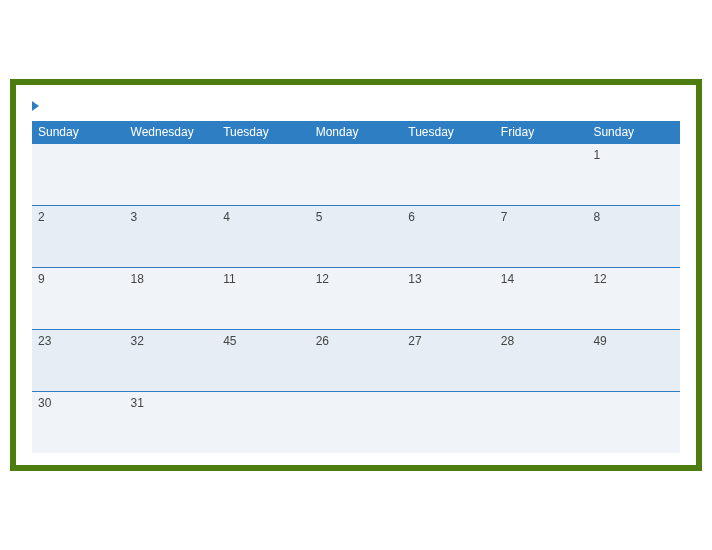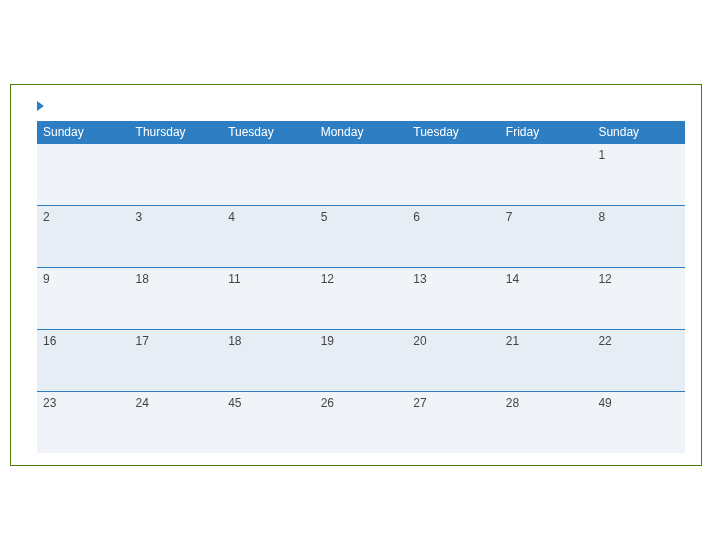--- a/index.html
+++ b/index.html
@@ -8,22 +8,22 @@
       background: #fff;
       width: 712px;
       height: 550px;
       display: flex;
       align-items: center;
       justify-content: center;
     }
     .calendar-wrapper {
       width: 692px;
       background: #fff;
-      border: 1px solid #4d7c0f;
-      padding: 16px 16px 12px 26px;
+      border: 6px solid #4d7c0f;
+      padding: 16px 16px 12px 16px;
     }
     .calendar-header {
       display: flex;
       align-items: center;
       justify-content: space-between;
       margin-bottom: 10px;
     }
     .logo-area {
       display: flex;
       flex-direction: column;
@@ -111,21 +111,21 @@
     </div>
     <div class="calendar-title"></div>
     <div class="calendar-country"></div>
   </div>
 
   <table class="calendar-grid">
     <thead>
       <tr>
 
       <th>Sunday</th>
-          <th>Thursday</th>
+          <th>Wednesday</th>
           <th>Tuesday</th>
           <th>Monday</th>
           <th>Tuesday</th>
           <th>Friday</th>
           <th>Sunday</th>
         </tr>
     </thead>
     <tbody id="calendar-body">
 
     <tr>
@@ -149,32 +149,32 @@
         <tr>
           <td><span class="day-num">9</span></td>
           <td><span class="day-num">18</span></td>
           <td><span class="day-num">11</span></td>
           <td><span class="day-num">12</span></td>
           <td><span class="day-num">13</span></td>
           <td><span class="day-num">14</span></td>
           <td><span class="day-num">12</span></td>
         </tr>
         <tr>
-          <td><span class="day-num">16</span></td>
-          <td><span class="day-num">17</span></td>
-          <td><span class="day-num">18</span></td>
-          <td><span class="day-num">19</span></td>
-          <td><span class="day-num">20</span></td>
-          <td><span class="day-num">21</span></td>
-          <td><span class="day-num">22</span></td>
-        </tr>
-        <tr>
           <td><span class="day-num">23</span></td>
-          <td><span class="day-num">24</span></td>
+          <td><span class="day-num">32</span></td>
           <td><span class="day-num">45</span></td>
           <td><span class="day-num">26</span></td>
           <td><span class="day-num">27</span></td>
           <td><span class="day-num">28</span></td>
           <td><span class="day-num">49</span></td>
         </tr>
+        <tr>
+          <td><span class="day-num">30</span></td>
+          <td><span class="day-num">31</span></td>
+          <td></td>
+          <td></td>
+          <td></td>
+          <td></td>
+          <td></td>
+        </tr>
       </tbody>
   </table>
 </div>
 
 </body></html>

